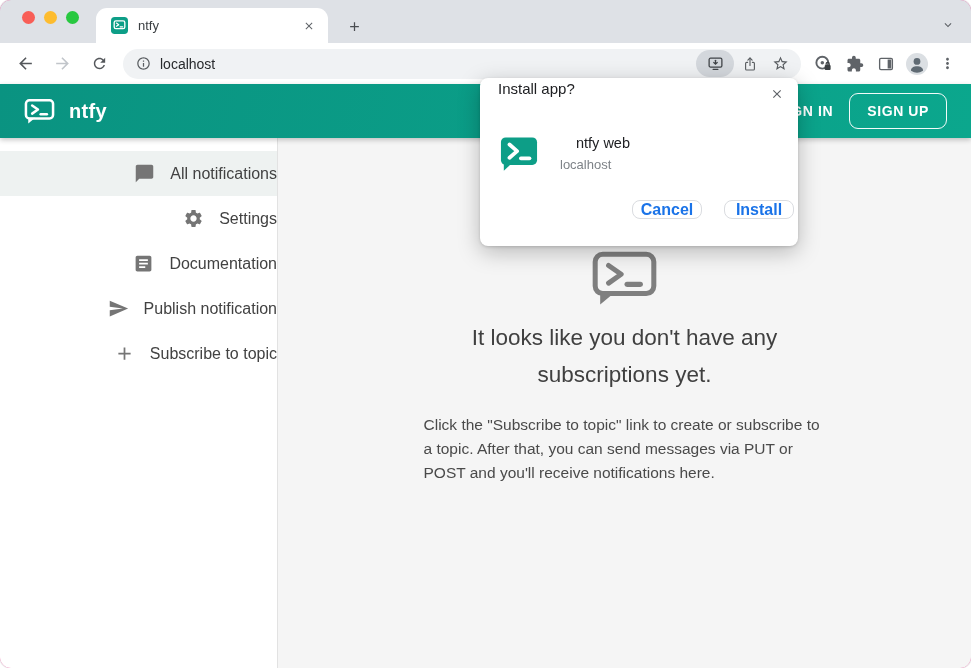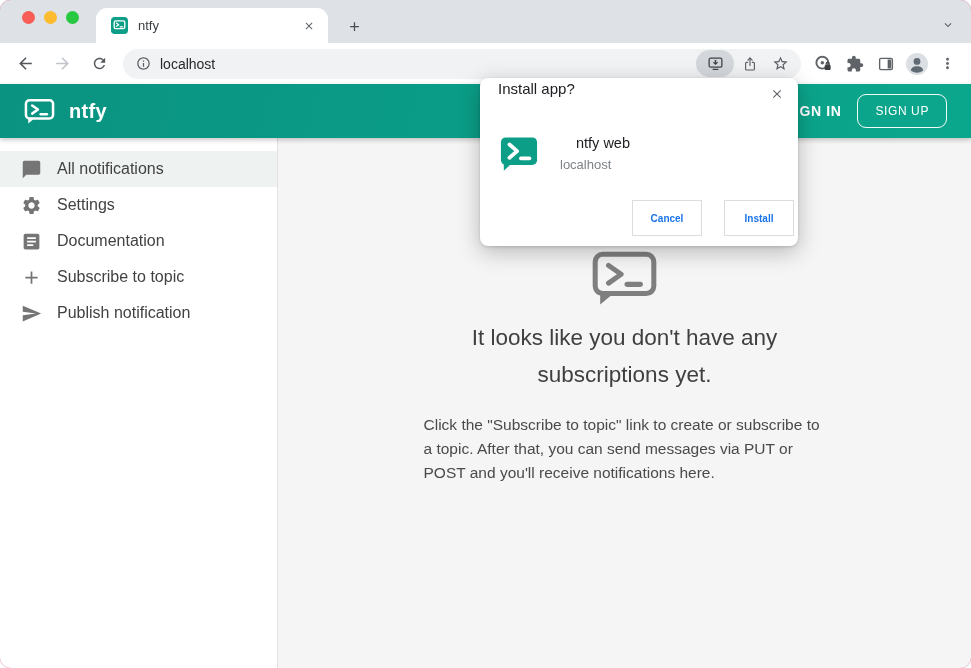--- a/index.html
+++ b/index.html
@@ -39,27 +39,27 @@
   .ri { width:31px; height:32px; display:flex; align-items:center; justify-content:center; color:#5f6368; }
 
   
   .appbar { height:54px; background:linear-gradient(105deg,#0a9381 0%,#0ba78d 100%);
             display:flex; align-items:center; padding:0 24px; color:#fff; position:relative;
             box-shadow:0 2px 5px rgba(0,0,0,.22); z-index:5; }
   .brand-logo { width:31px; height:27px; }
   .brand-title { margin-left:14px; font-size:20px; font-weight:bold; letter-spacing:.3px; }
   .appbar-spacer { flex:1; }
   .btn-signin { font-size:14px; font-weight:bold; letter-spacing:.6px; padding:9px 10px; color:#fff; }
-  .btn-signup { font-size:12px; font-weight:normal; letter-spacing:.6px; padding:9px 17px; color:#fff;
+  .btn-signup { font-size:14px; font-weight:bold; letter-spacing:.6px; padding:9px 17px; color:#fff;
                 border:1.7px solid rgba(255,255,255,.95); border-radius:9px; margin-left:6px; }
 
   
   .appbody { display:flex; height:530px; }
   .sidebar { width:278px; background:#fff; border-right:1px solid #e2e2e2; padding-top:13px; }
-  .side-item { height:36px; display:flex; align-items:center; padding-left:21px; }
+  .side-item { height:45px; display:flex; align-items:center; padding-left:21px;justify-content:flex-end; }
   .side-item.selected { background:#eef2f1; }
   .side-item .si-icon { width:21px; height:21px; color:#757575; flex:0 0 auto; }
   .side-item .si-label { margin-left:15px; font-size:16px; color:#424242; }
 
   .content { flex:1; background:#f5f5f5; display:flex; flex-direction:column; align-items:center; }
   .big-logo { margin-top:111px; width:67px; height:59px; color:#7f7f7f; }
   .empty-title { margin-top:11px; width:400px; text-align:center; font-size:22.5px; line-height:37px;
                  font-weight:400; color:#404040; }
   .empty-p { width:402px; font-size:15.5px; line-height:24px; color:#4a4a4a; }
   .p1 { margin-top:20px; }
@@ -69,22 +69,22 @@
   
   .dialog { position:absolute; left:480px; top:78px; width:318px; height:168px; background:#fff;
             border-radius:8px; box-shadow:0 1px 3px rgba(0,0,0,.15), 0 6px 22px rgba(0,0,0,.25);
             z-index:50; }
   .dlg-title { position:absolute; left:18px; top:2px; font-size:15px; color:#202124; }
   .dlg-close { position:absolute; right:10px; top:5px; width:22px; height:22px; display:flex;
                align-items:center; justify-content:center; color:#5f6368; }
   .dlg-icon { position:absolute; left:20px; top:57px; width:38px; height:38px; }
   .dlg-appname { position:absolute; left:96px; top:57px; font-size:14.5px; color:#202124;text-align:center; }
   .dlg-origin { position:absolute; left:80px; top:79px; font-size:13px; color:#7e8388; }
-  .dlg-btn { position:absolute; top:122px; width:70px; height:36px; background:#fff;
-             border:1px solid #dadce0; border-radius:0; color:#1a73e8; font-size:10px;
+  .dlg-btn { position:absolute; top:122px; width:70px; height:19px; background:#fff;
+             border:1px solid #dadce0; border-radius:8px; color:#1a73e8; font-size:16px;
              font-weight:bold; font-family:"Liberation Sans",sans-serif; display:flex;
              align-items:center; justify-content:center; }
   .dlg-cancel { left:152px; } .dlg-install { left:232px;margin-left:12px; }
 </style>
 </head>
 <body>
 
 <div class="window">
 
   <div class="tabstrip">
@@ -228,29 +228,29 @@
         <span class="si-label">Settings</span>
       </div>
       <div class="side-item">
         <svg class="si-icon" viewBox="0 0 24 24">
             <path fill="currentColor" d="M19 3H5c-1.1 0-2 .9-2 2v14c0 1.1.9 2 2 2h14c1.1 0 2-.9 2-2V5c0-1.1-.9-2-2-2zm-5 14H7v-2h7v2zm3-4H7v-2h10v2zm0-4H7V7h10v2z"></path>
           </svg>
         <span class="si-label">Documentation</span>
       </div>
       <div class="side-item">
         <svg class="si-icon" viewBox="0 0 24 24">
+            <path fill="currentColor" d="M2.01 21L23 12 2.01 3 2 10l15 2-15 2z"></path>
+          </svg>
+        <span class="si-label">Publish notification</span>
+      </div>
+      <div class="side-item">
+        <svg class="si-icon" viewBox="0 0 24 24">
             <path fill="currentColor" d="M19 13h-6v6h-2v-6H5v-2h6V5h2v6h6v2z"></path>
           </svg>
         <span class="si-label">Subscribe to topic</span>
-      </div>
-      <div class="side-item">
-        <svg class="si-icon" viewBox="0 0 24 24">
-            <path fill="currentColor" d="M2.01 21L23 12 2.01 3 2 10l15 2-15 2z"></path>
-          </svg>
-        <span class="si-label">Publish notification</span>
       </div>
     </nav>
 
     <main class="content">
       <svg class="big-logo" viewBox="0 0 80 66">
         <rect x="5" y="4" width="70" height="47" rx="9" fill="none" stroke="currentColor" stroke-width="6"></rect>
         <path d="M11 49 L11 64 L29 49 Z" fill="currentColor"></path>
         <path d="M21 17.5 L36 28 L21 38.5" fill="none" stroke="currentColor" stroke-width="6" stroke-linecap="round" stroke-linejoin="round"></path>
         <path d="M43 40 L59 40" stroke="currentColor" stroke-width="6" stroke-linecap="round"></path>
       </svg>

